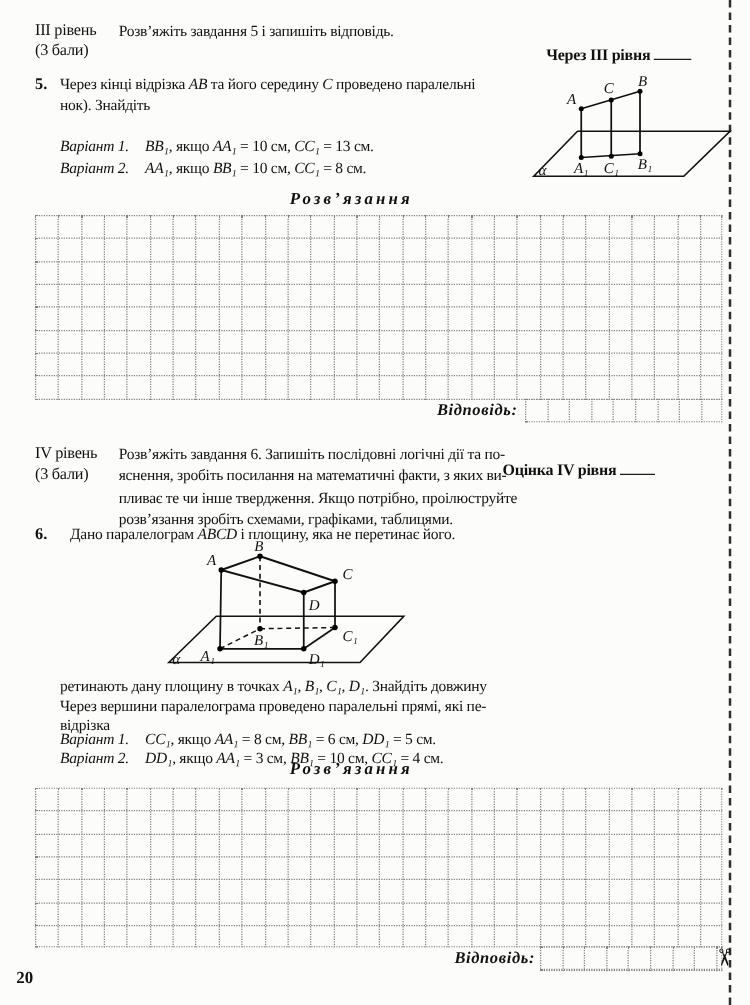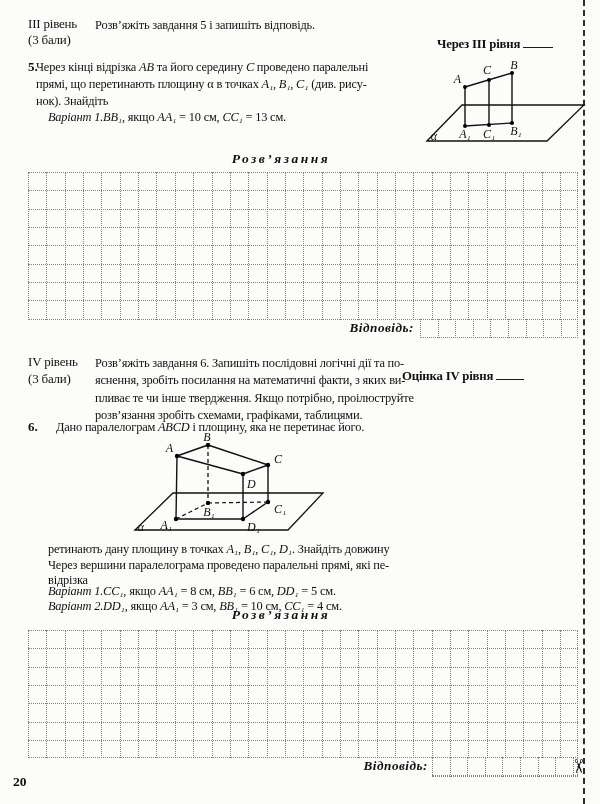--- a/index.html
+++ b/index.html
@@ -8,21 +8,21 @@
   .abs{position:absolute;}
   .it{font-style:italic;}
   .body-text{font-size:12.4px;letter-spacing:-0.2px;line-height:17px;white-space:nowrap;}
   .lvl{font-size:13px;font-weight:normal;letter-spacing:-0.2px;}
   .score{font-size:12.8px;font-weight:bold;letter-spacing:-0.2px;white-space:nowrap;}
   .uline{display:inline-block;width:30px;height:3px;border-bottom:1.5px solid #1c1c1c;margin-left:3px;}
   .heading-sol{font-size:13.5px;font-weight:bold;font-style:italic;letter-spacing:2.5px;text-align:center;}
   .answer-lbl{font-size:13.2px;font-weight:bold;font-style:italic;letter-spacing:0.5px;text-align:right;}
   .num{font-size:13px;font-weight:bold;}
   .vline{font-size:12.4px;letter-spacing:-0.2px;white-space:nowrap;}
-  .vlabel{font-style:italic;margin-right:0;}
+  .vlabel{font-style:italic;margin-right:13px;}
   .qgrid{position:absolute;overflow:hidden;}
   .gl{position:absolute;}
   .gl.h{left:0;right:0;height:0;border-top:1px dotted #828282;}
   .gl.v{top:0;bottom:0;width:0;border-left:1px dotted #828282;}
   #cutline{left:583px;top:0;height:804px;width:0;border-left:2px dashed #2e2e2e;}
   #scissors{left:571px;top:755px;font-size:19px;font-family:"DejaVu Sans",sans-serif;
             transform:rotate(90deg);color:#111;}
   svg text{font-family:"Liberation Serif","DejaVu Serif",serif;font-style:italic;font-size:12px;fill:#111;}
   .pagenum{font-size:13.5px;font-weight:bold;}
 </style>
@@ -35,27 +35,29 @@
   <div id="scissors" class="abs">✂</div>
 
   <div class="abs lvl" style="left:28px;top:16px;">III рівень</div>
   <div class="abs lvl" style="left:28px;top:32px;">(3 бали)</div>
   <div class="abs body-text" style="left:95px;top:17px;">Розв’яжіть завдання 5 і запишіть відповідь.</div>
   <div class="abs score" style="left:437px;top:37px;">
     <span>Через III рівня</span><span class="uline"></span>
   </div>
 
   <div class="abs num" style="left:28px;top:59px;">5.</div>
-  <div class="abs body-text" style="left:36px;top:59px;">
+  <div class="abs body-text" style="left:48px;top:59px;">
     <div><span>Через кінці відрізка </span><span class="it">AB</span><span> та його середину </span><span class="it">C</span><span> проведено паралельні</span></div>
-    <div><span>прямі, що перетинають площину α в точках </span><span class="it">A₁</span><span>, </span><span class="it">B₁</span><span>, </span><span class="it">C₁</span><span> (див. рису-</span></div>
     <div><span>нок). Знайдіть</span></div>
   </div>
   <div class="abs vline" style="left:48px;top:110px;">
     <span class="vlabel">Варіант 1.</span><span><span class="it">BB₁</span><span>, якщо </span><span class="it">AA₁</span><span> = 10 см, </span><span class="it">CC₁</span><span> = 13 см.</span></span>
+  </div>
+  <div class="abs vline" style="left:48px;top:127px;">
+    <span class="vlabel">Варіант 2.</span><span><span class="it">AA₁</span><span>, якщо </span><span class="it">BB₁</span><span> = 10 см, </span><span class="it">CC₁</span><span> = 8 см.</span></span>
   </div>
 
   <svg class="abs" style="left:424px;top:60px;" width="168" height="94" viewBox="0 0 168 94">
 
     <polygon points="3,81 38,45 160,45 123,81" fill="none" stroke="#111" stroke-width="1.3"></polygon>
 
     <line x1="41" y1="27" x2="88" y2="13" stroke="#111" stroke-width="1.4"></line>
 
     <line x1="41" y1="27" x2="41" y2="66" stroke="#111" stroke-width="1.4"></line>
     <line x1="65" y1="20" x2="65" y2="65" stroke="#111" stroke-width="1.4"></line>

